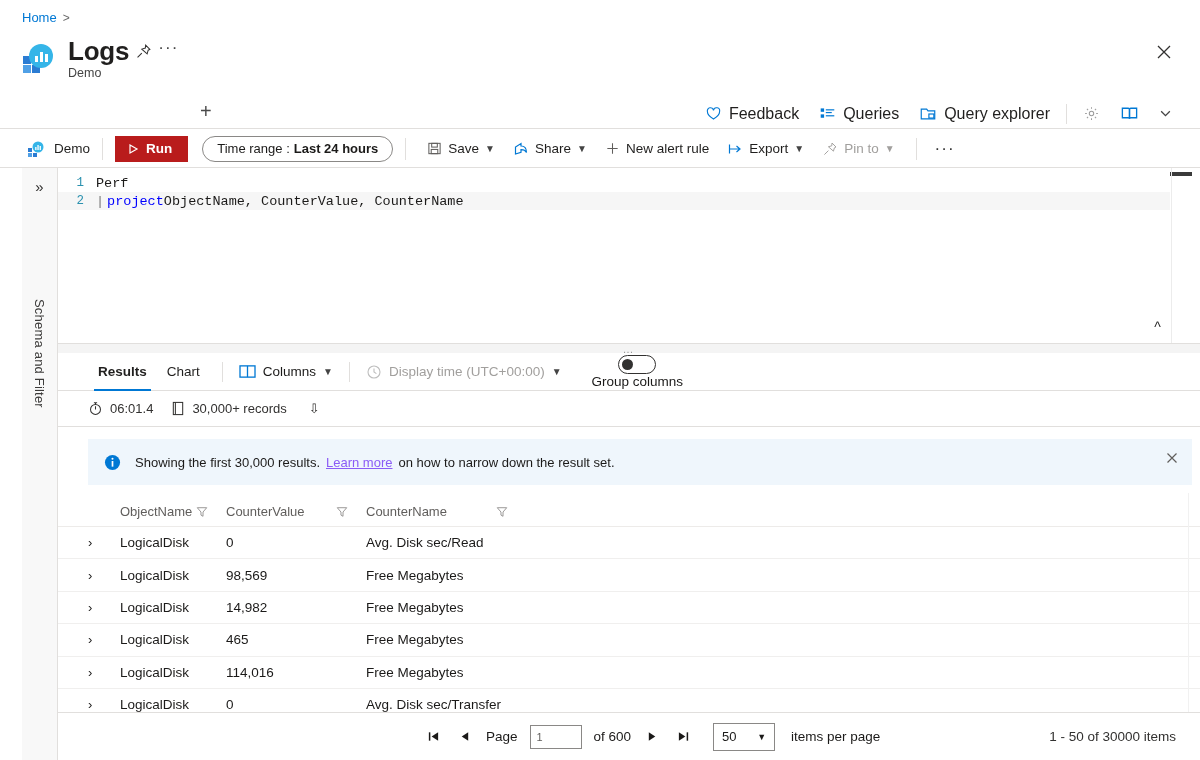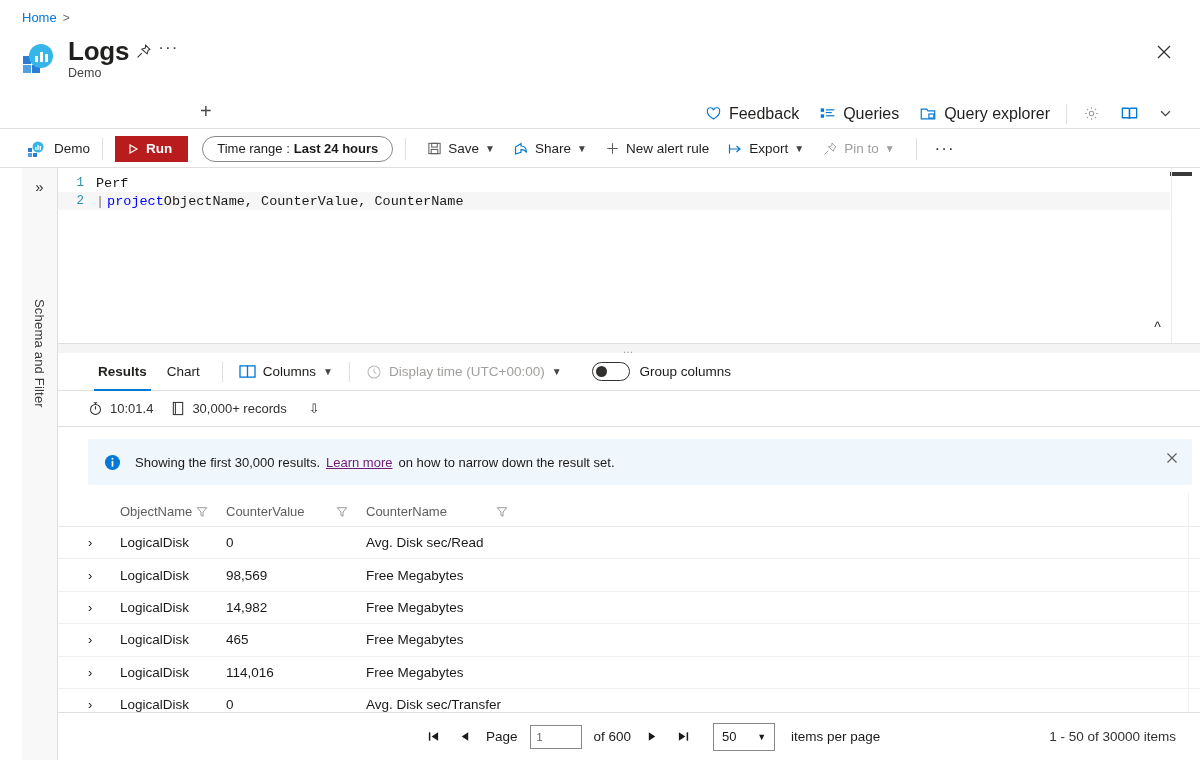--- a/index.html
+++ b/index.html
@@ -153,21 +153,21 @@
     font-size:13.5px; padding: 0 10px; height:38px; display:flex; align-items:center;
     cursor:pointer; color:#201f1e; position:relative;
   }
   .rtab.active { font-weight:700; }
   .rtab.active:after {
     content:""; position:absolute; left:6px; right:6px; bottom:0; height:2px; background:#0078d4;
   }
   .rsep { width:1px; height:20px; background:#e1dfdd; margin: 0 12px; }
   .rbtn { display:flex; align-items:center; gap:7px; font-size:13.5px; cursor:pointer; padding: 0 4px;}
   .rbtn.dim { color:#a19f9d; }
-  .toggle-wrap { display:flex; align-items:center; gap:10px; margin-left: 26px; }
+  .toggle-wrap { display:flex; align-items:center; margin-left: 26px; flex-direction: column; }
   .toggle {
     width:38px; height:19px; border-radius:10px; border:1px solid #323130; background:#fff;
     position:relative; cursor:pointer;
   }
   .toggle .knob {
     position:absolute; left:3px; top:3px; width:11px; height:11px; border-radius:50%;
     background:#323130;
   }
   .toggle-label { font-size:13.5px; }
 
@@ -180,21 +180,21 @@
   .status-right { display:flex; align-items:center; gap: 18px; color:#323130; }
   .status-item { display:flex; align-items:center; gap:7px; }
   .status-chev { color:#323130; font-size:13px; cursor:pointer; margin-left:4px;}
 
   .infobar {
     margin: 12px 8px 0 30px; height: 46px; background:#eff6fc;
     display:flex; align-items:center; padding: 0 12px 0 16px; font-size:13px;
     position: relative;
   }
   .infobar .info-ico { margin-right: 14px; display:flex; align-items:center;}
-  .infobar a { color:#701a75; text-decoration: underline; }
+  .infobar a { color:#8b5cf6; text-decoration: underline; }
   .infobar .ib-close { position:absolute; right:14px; top: 13px; cursor:pointer; color:#605e5c; }
 
   
   .grid { margin-top: 12px; }
   .grid-head {
     display:flex; align-items:center; height: 30px;
     border-bottom:1px solid #edebe9; padding-left: 30px;
     font-size:13px; color:#605e5c;
   }
   .grid-row {
@@ -490,21 +490,21 @@
 
     <div class="status-row">
       <div class="status-right">
         <span class="status-item">
           <span>
             <svg width="15" height="15" viewBox="0 0 16 16" fill="none" stroke="#323130" stroke-width="1.1">
               <circle cx="8" cy="9" r="5.3"></circle>
               <path d="M8 5.5V9M6.3 1.8h3.4M8 1.8v1.9"></path>
             </svg>
           </span>
-          <span>10:01.4</span>
+          <span>06:01.4</span>
         </span>
         <span class="status-item">
           <span>
             <svg width="14" height="15" viewBox="0 0 14 16" fill="none" stroke="#323130" stroke-width="1.1">
               <rect x="2" y="1.5" width="10" height="13"></rect>
               <path d="M4.2 1.5v13"></path>
             </svg>
           </span>
           <span>30,000+ records</span>
         </span>

